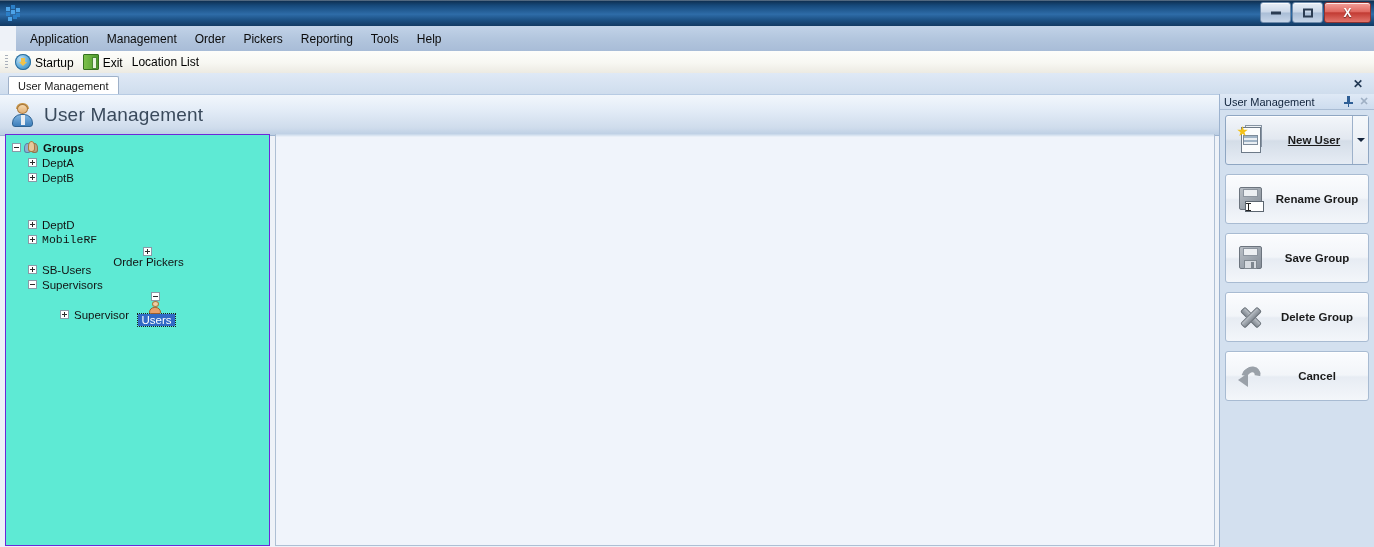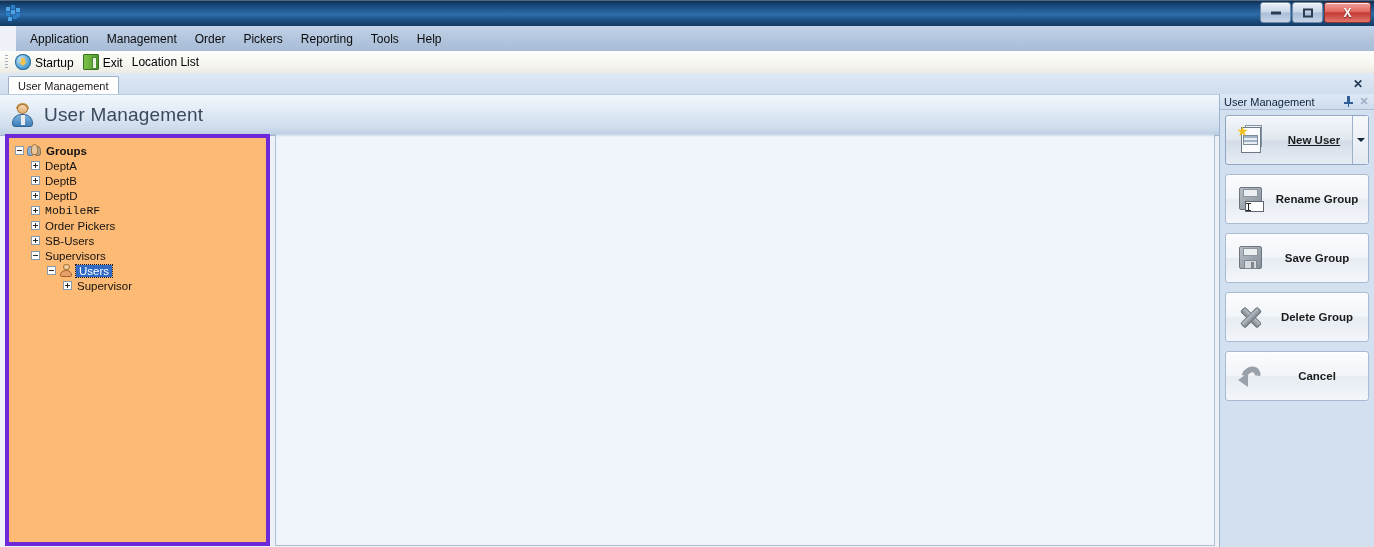--- a/index.html
+++ b/index.html
@@ -115,21 +115,21 @@
   .ph-ico .hair{position:absolute;left:6px;top:1px;width:13px;height:6px;border-radius:7px 7px 0 0;
     background:#c79648;}
   .ph-ico .body{position:absolute;left:2px;top:12px;width:21px;height:13px;border-radius:9px 9px 3px 3px;
     background:linear-gradient(to bottom,#7fb4e2 0%,#3f7fba 100%);border:1px solid #2f6393;box-sizing:border-box;}
   .ph-ico .tie{position:absolute;left:11px;top:13px;width:4px;height:10px;background:#e9edf2;}
   .ph-title{font-size:19px;color:#3a4a5c;letter-spacing:.2px;}
 
   
   .treepanel{
     position:absolute;left:5px;top:134px;width:265px;height:412px;
-    background:#fdba74;border:4px solid #6d28d9;box-sizing:border-box;overflow:hidden;
+    background:#5eead4;border:1px solid #6d28d9;box-sizing:border-box;overflow:hidden;
   }
   .tree{padding:5px 0 0 6px;}
   .trow{display:flex;align-items:center;height:15px;white-space:nowrap;cursor:default;}
   .exp{
     width:9px;height:9px;margin-right:3px;flex:0 0 auto;position:relative;
     border:1px solid #8a9aa8;background:#fff;box-sizing:border-box;
   }
   .exp:before{content:"";position:absolute;left:1px;top:3px;width:5px;height:1px;background:#2b2b2b;}
   .exp.plus:after{content:"";position:absolute;left:3px;top:1px;width:1px;height:5px;background:#2b2b2b;}
   .tlabel{font-size:11.5px;color:#121212;padding:0 2px;}
@@ -311,41 +311,41 @@
           <span class="tlabel bold">Groups</span>
         </div>
         <div class="trow" style="padding-left: 16px;">
           <span class="exp plus"></span>
           <span class="tlabel">DeptA</span>
         </div>
         <div class="trow" style="padding-left: 16px;">
           <span class="exp plus"></span>
           <span class="tlabel">DeptB</span>
         </div>
-        <div class="trow" style="padding-left: 16px;">
+        <div class="trow" style="padding-left: 16px; margin-top: 32px;">
           <span class="exp plus"></span>
           <span class="tlabel">DeptD</span>
         </div>
         <div class="trow" style="padding-left: 16px; font-family: Liberation Mono, monospace;">
           <span class="exp plus"></span>
           <span class="tlabel">MobileRF</span>
         </div>
-        <div class="trow" style="padding-left: 16px;">
+        <div class="trow" style="padding-left: 16px; flex-direction: column;">
           <span class="exp plus"></span>
           <span class="tlabel">Order Pickers</span>
         </div>
         <div class="trow" style="padding-left: 16px;">
           <span class="exp plus"></span>
           <span class="tlabel">SB-Users</span>
         </div>
         <div class="trow" style="padding-left: 16px;">
           <span class="exp"></span>
           <span class="tlabel">Supervisors</span>
         </div>
-        <div class="trow" style="padding-left: 32px;">
+        <div class="trow" style="padding-left: 32px; flex-direction: column;">
           <span class="exp"></span>
           <span class="ti ti-user">
             <span class="h"></span>
             <span class="b"></span>
           </span>
           <span class="tlabel sel">Users</span>
         </div>
         <div class="trow" style="padding-left: 48px;">
           <span class="exp plus"></span>
           <span class="tlabel">Supervisor</span>

